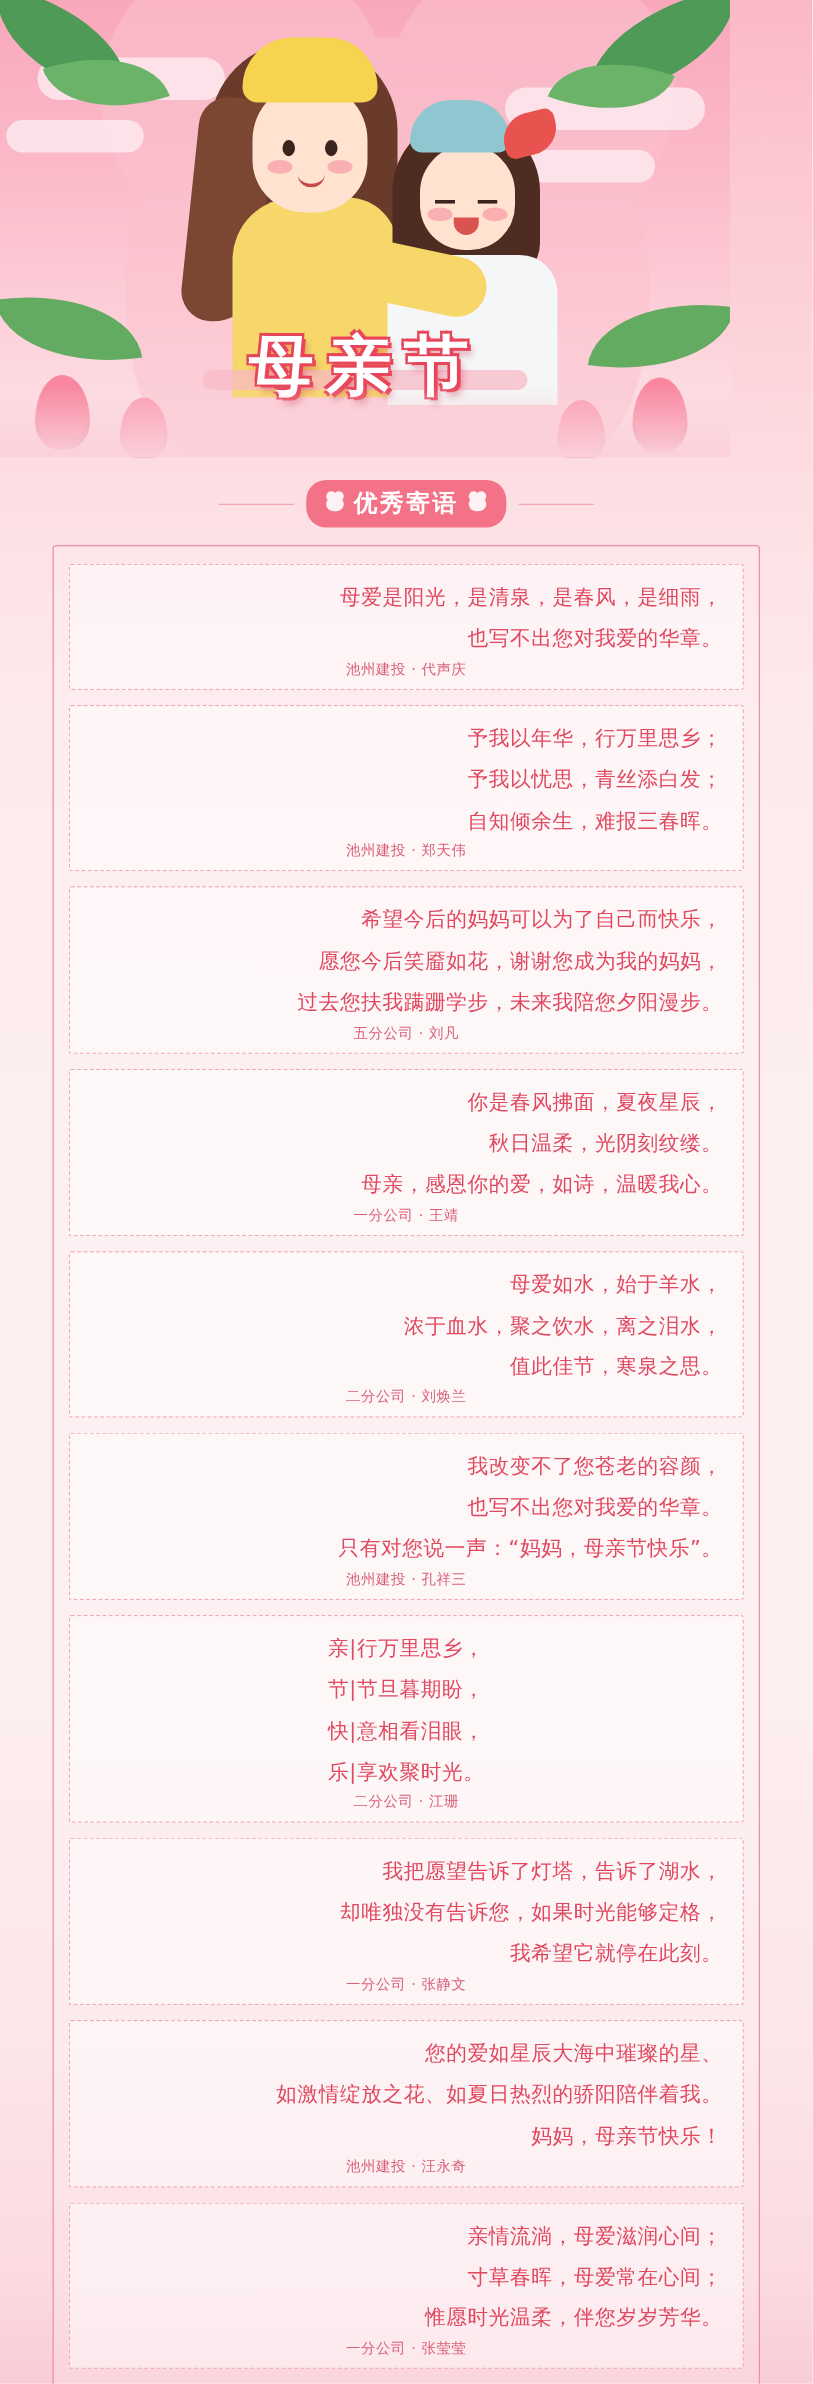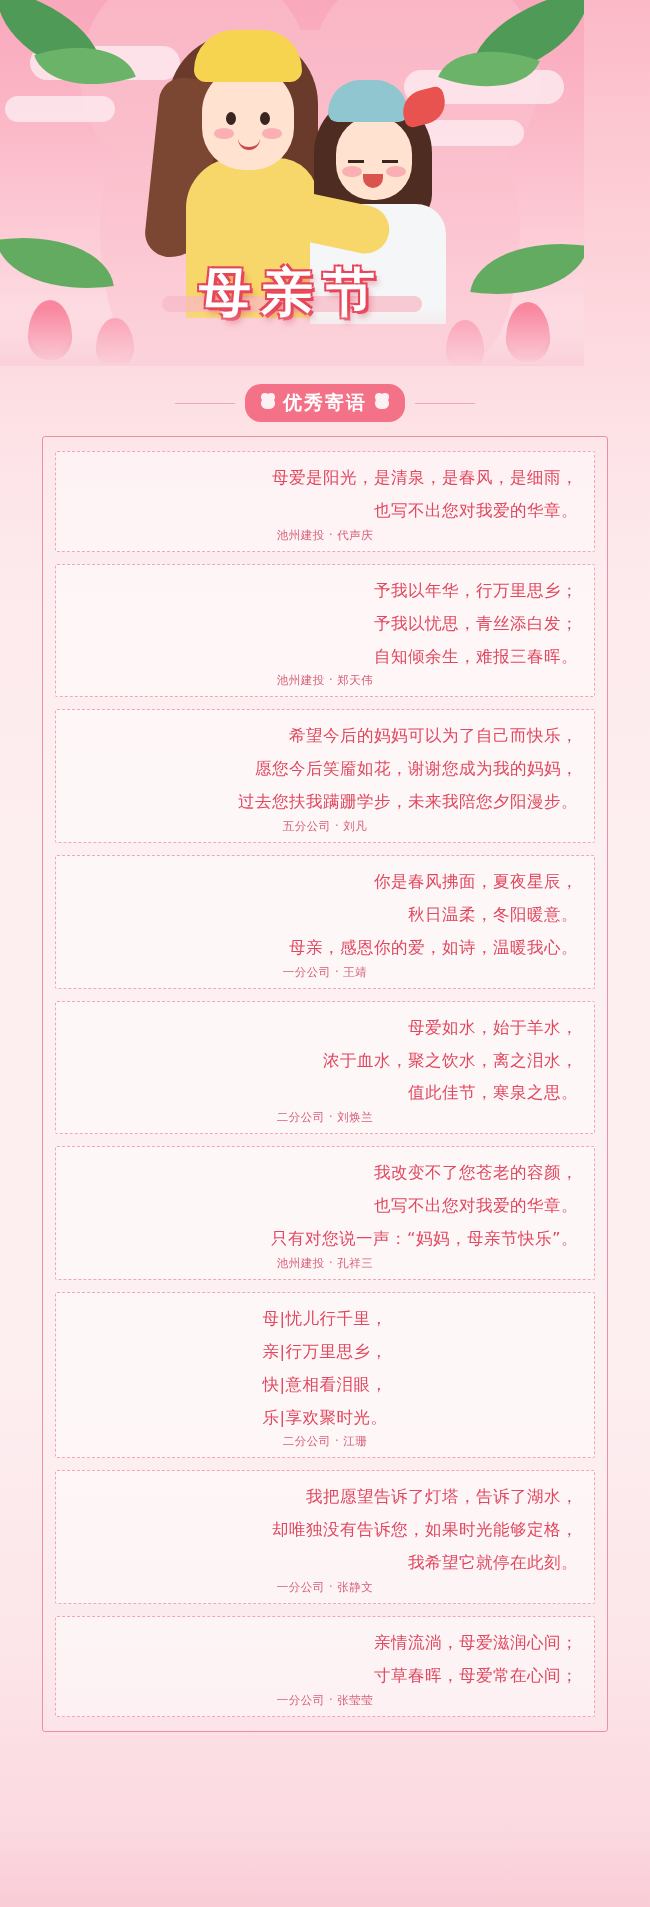--- a/index.html
+++ b/index.html
@@ -330,56 +330,63 @@
 
     <div class="card">
       <p>希望今后的妈妈可以为了自己而快乐，</p>
       <p>愿您今后笑靥如花，谢谢您成为我的妈妈，</p>
       <p>过去您扶我蹒跚学步，未来我陪您夕阳漫步。</p>
       <div class="attrib">五分公司 · 刘凡</div>
     </div>
 
     <div class="card">
       <p>你是春风拂面，夏夜星辰，</p>
-      <p>秋日温柔，冬阳暖意。</p>
+      <p>秋日温柔，光阴刻纹缕。</p>
       <p>母亲，感恩你的爱，如诗，温暖我心。</p>
       <div class="attrib">一分公司 · 王靖</div>
     </div>
 
     <div class="card">
       <p>母爱如水，始于羊水，</p>
       <p>浓于血水，聚之饮水，离之泪水，</p>
       <p>值此佳节，寒泉之思。</p>
       <div class="attrib">二分公司 · 刘焕兰</div>
     </div>
 
     <div class="card">
       <p>我改变不了您苍老的容颜，</p>
       <p>也写不出您对我爱的华章。</p>
       <p>只有对您说一声：“妈妈，母亲节快乐”。</p>
       <div class="attrib">池州建投 · 孔祥三</div>
     </div>
 
     <div class="card acrostic">
-      <p>母|忧儿行千里，</p>
       <p>亲|行万里思乡，</p>
+      <p>节|节旦暮期盼，</p>
       <p>快|意相看泪眼，</p>
       <p>乐|享欢聚时光。</p>
       <div class="attrib">二分公司 · 江珊</div>
     </div>
 
     <div class="card">
       <p>我把愿望告诉了灯塔，告诉了湖水，</p>
       <p>却唯独没有告诉您，如果时光能够定格，</p>
       <p>我希望它就停在此刻。</p>
       <div class="attrib">一分公司 · 张静文</div>
     </div>
 
+    <div class="card">
+      <p>您的爱如星辰大海中璀璨的星、</p>
+      <p>如激情绽放之花、如夏日热烈的骄阳陪伴着我。</p>
+      <p>妈妈，母亲节快乐！</p>
+      <div class="attrib">池州建投 · 汪永奇</div>
+    </div>
 
     <div class="card">
       <p>亲情流淌，母爱滋润心间；</p>
       <p>寸草春晖，母爱常在心间；</p>
+      <p>惟愿时光温柔，伴您岁岁芳华。</p>
       <div class="attrib">一分公司 · 张莹莹</div>
     </div>
 
   </div>
 
 </div>
 
 </body></html>

